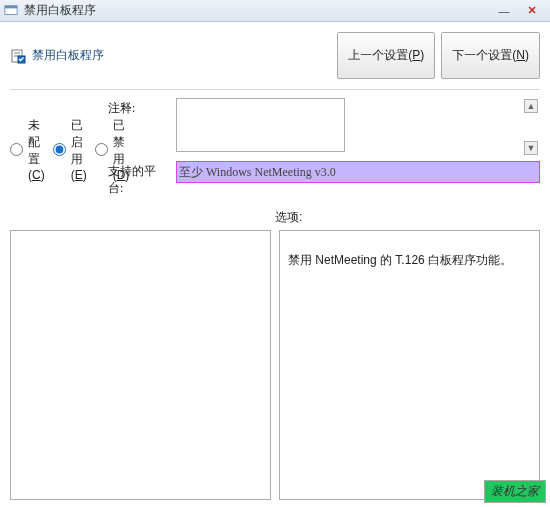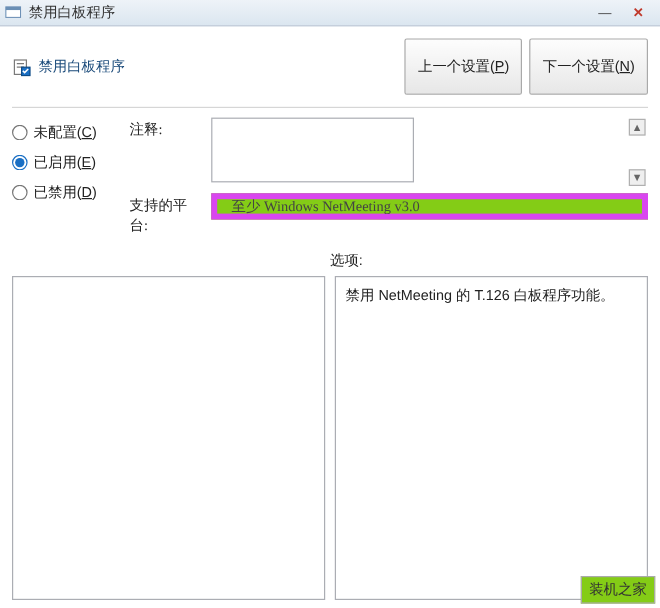--- a/index.html
+++ b/index.html
@@ -43,54 +43,54 @@
     padding: 14px 10px;
     border: 1px solid #a9a9a9;
     background: linear-gradient(#fdfdfd,#e7e7e7);
     border-radius: 2px;
     font-size: 12px;
     color: #222;
     cursor: pointer;
   }
   .divider { border: none; border-top: 1px solid #d6d6d6; margin: 2px 0 8px 0; }
   .config-row { display:flex; }
-  .radios { width: 98px; display:flex; flex-direction:column; gap:8px; padding-top:4px; }
+  .radios { width: 98px; display:flex; flex-direction:row; gap:8px; padding-top:4px; }
   .radio-line { display:flex; align-items:center; gap:5px; color:#222; }
   .radio-line input { accent-color:#1a6fc4; }
   .right-col { flex:1; display:flex; flex-direction:column; gap:5px;font-family:Liberation Serif, serif; }
   .field-row { display:flex; gap:8px; align-items:flex-start; }
   .field-label { width: 60px; color:#222; padding-top:2px; }
   .comment-box {
     flex:1;
     height: 54px;
     border: 1px solid #abadb3;
     background: #fff;
     padding: 4px 6px;
     resize: none;
     font-family: inherit;
     font-size: 12px;
   }
   .platform-box {
     flex:1;
     height: 22px;
-    border: 5px solid #d946ef;
-    background: #84cc16;
-    padding: 2px 12px;
+    border: 1px solid #d946ef;
+    background: #c4b5fd;
+    padding: 2px 2px;
     color:#444;
     display:flex; align-items:center;
   }
   .labels-row { display:flex; margin-top: 12px; justify-content: flex-end; }
   .labels-row .lab { width: 50%; color:#222; }
   .panels-row { display:flex; gap:8px; margin-top:4px; }
   .panel {
     flex:1;
     height: 270px;
     border: 1px solid #abadb3;
     background: #fff;
-    padding: 6px 8px;
+    padding: 20px 8px;
     overflow-y: auto;
     color:#222;
     line-height: 1.5;
   }
   .scroll-arrow {
     position:absolute; right:2px; width:14px; height:14px;
     border:1px solid #b0b0b0; background:#efefef;
     display:flex; align-items:center; justify-content:center;
     font-size:9px; color:#666;
   }
@@ -98,21 +98,21 @@
   .comment-wrap .scroll-arrow.up { top:1px; }
   .comment-wrap .scroll-arrow.down { bottom:1px; }
   .watermark {
     position:absolute; bottom:4px; right:4px;
     display:flex; gap:4px; font-size:12px;
   }
   .wm-badge {
     border:1px solid #aaa; padding:2px 6px;
     font-family: "SimSun","Segoe UI",sans-serif;
   }
-  .wm-light { background:#84cc16; color:#333; }
+  .wm-light { background:#22c55e; color:#333;font-style:italic; }
   .wm-dark { background:#111; color:#fff; border-color:#111; }
   .underline { text-decoration: underline; }
 </style>
 </head>
 <body>
 
 <div class="titlebar">
   <span class="app-icon">
     <svg viewBox="0 0 16 16" width="14" height="14">
       <rect x="1" y="2" width="14" height="10" fill="#fff" stroke="#6b8fb5"></rect>

